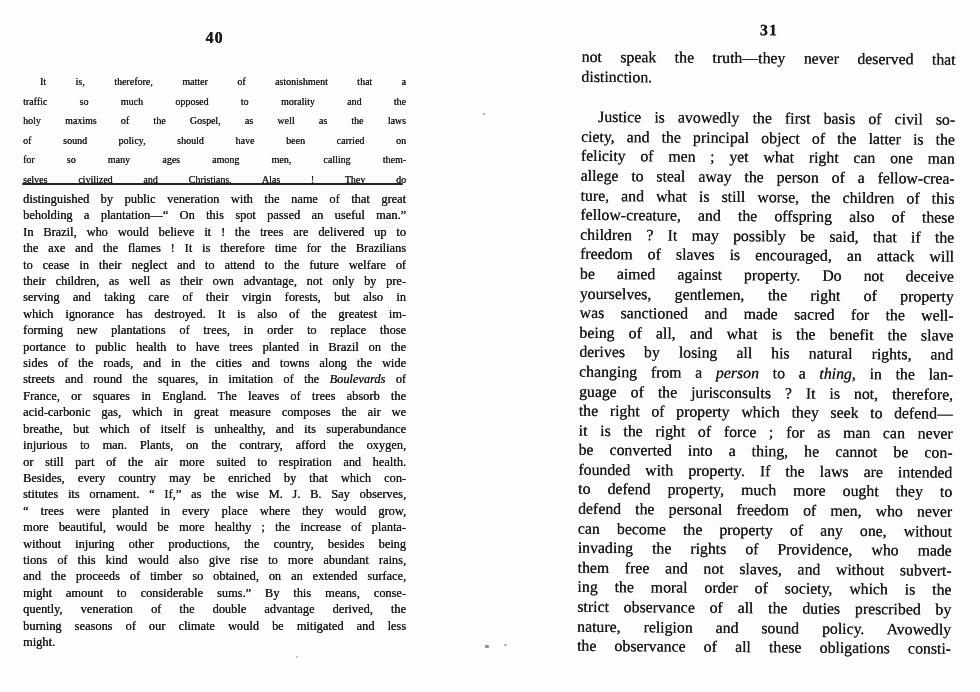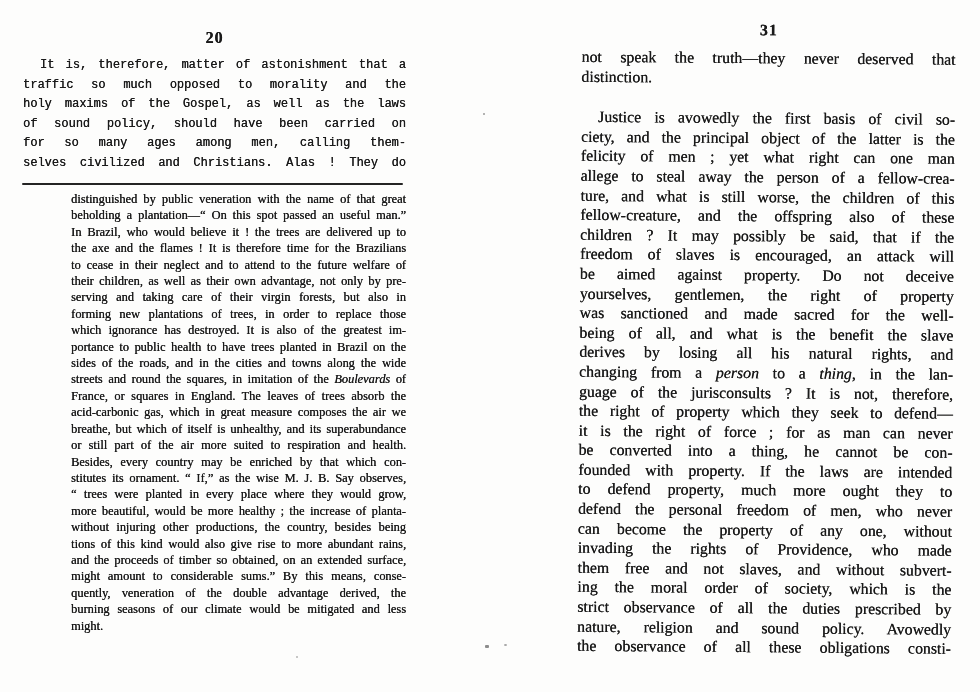--- a/index.html
+++ b/index.html
@@ -28,22 +28,22 @@
     left: 0; right: 0;
     text-align: center;
     font-size: 16px;
     font-weight: bold;
     letter-spacing: 1px;
   }
   #page-left  .pageno { top: 29px; }
   #page-right .pageno { top: 21px; }
 
   .textblock { position: absolute; left: 0; right: 0; }
-  #left-body      { top: 56px;  font-size: 12px;   line-height: 19.6px; font-family: Liberation Mono, monospace; }
-  #left-footnote  { top: 191px; font-size: 12.4px; line-height: 16.4px; margin-left: 48px; }
+  #left-body      { top: 72px;  font-size: 10px;   line-height: 19.6px; }
+  #left-footnote  { top: 191px; font-size: 12.4px; line-height: 16.4px; }
   #right-body     { top: 48px;  font-size: 15.8px; line-height: 19.6px; }
 
   .para + .para { margin-top: 21px; }
 
   .line {
     text-align: justify;
     text-align-last: justify;
     word-spacing: 0.04em;
     white-space: normal;
   }
@@ -63,49 +63,50 @@
   #speck-2 { left: 485px; top: 645px; width: 4px; height: 3px; background:#8d8d8d; border-radius:1px; }
   #speck-3 { left: 504px; top: 644px; width: 3px; height: 2px; background:#a6a6a6; }
   #speck-4 { left: 296px; top: 656px; width: 2px; height: 2px; background:#b5b5b5; }
 </style>
 </head>
 <body>
 
 <div id="scan" style="--ink: #1a1a1a;">
 
   <div id="page-left" class="page">
-    <div class="pageno">20</div>
+    <div class="pageno">40</div>
     <div id="left-body" class="textblock">
         <div class="para">
           <div class="line ind">It is, therefore, matter of astonishment that a</div>
           <div class="line">traffic so much opposed to morality and the</div>
           <div class="line">holy maxims of the Gospel, as well as the laws</div>
           <div class="line">of sound policy, should have been carried on</div>
           <div class="line">for so many ages among men, calling them-</div>
           <div class="line">selves civilized and Christians. Alas ! They do</div>
         </div>
       </div>
     <div id="footnote-rule"></div>
     <div id="left-footnote" class="textblock">
         <div class="para">
           <div class="line">distinguished by public veneration with the name of that great</div>
           <div class="line">beholding a plantation—“ On this spot passed an useful man.”</div>
           <div class="line">In Brazil, who would believe it ! the trees are delivered up to</div>
           <div class="line">the axe and the flames ! It is therefore time for the Brazilians</div>
           <div class="line">to cease in their neglect and to attend to the future welfare of</div>
           <div class="line">their children, as well as their own advantage, not only by pre-</div>
           <div class="line">serving and taking care of their virgin forests, but also in</div>
+          <div class="line">which ignorance has destroyed. It is also of the greatest im-</div>
           <div class="line">forming new plantations of trees, in order to replace those</div>
-          <div class="line">which ignorance has destroyed. It is also of the greatest im-</div>
           <div class="line">portance to public health to have trees planted in Brazil on the</div>
           <div class="line">sides of the roads, and in the cities and towns along the wide</div>
           <div class="line">streets and round the squares, in imitation of the <i style="font-weight: normal;">Boulevards</i> of</div>
           <div class="line">France, or squares in England. The leaves of trees absorb the</div>
           <div class="line">acid-carbonic gas, which in great measure composes the air we</div>
           <div class="line">breathe, but which of itself is unhealthy, and its superabundance</div>
+          <div class="line">injurious to man. Plants, on the contrary, afford the oxygen,</div>
           <div class="line">or still part of the air more suited to respiration and health.</div>
           <div class="line">Besides, every country may be enriched by that which con-</div>
           <div class="line">stitutes its ornament. “ If,” as the wise M. J. B. Say observes,</div>
           <div class="line">“ trees were planted in every place where they would grow,</div>
           <div class="line">more beautiful, would be more healthy ; the increase of planta-</div>
           <div class="line">without injuring other productions, the country, besides being</div>
           <div class="line">tions of this kind would also give rise to more abundant rains,</div>
           <div class="line">and the proceeds of timber so obtained, on an extended surface,</div>
           <div class="line">might amount to considerable sums.” By this means, conse-</div>
           <div class="line">quently, veneration of the double advantage derived, the</div>

